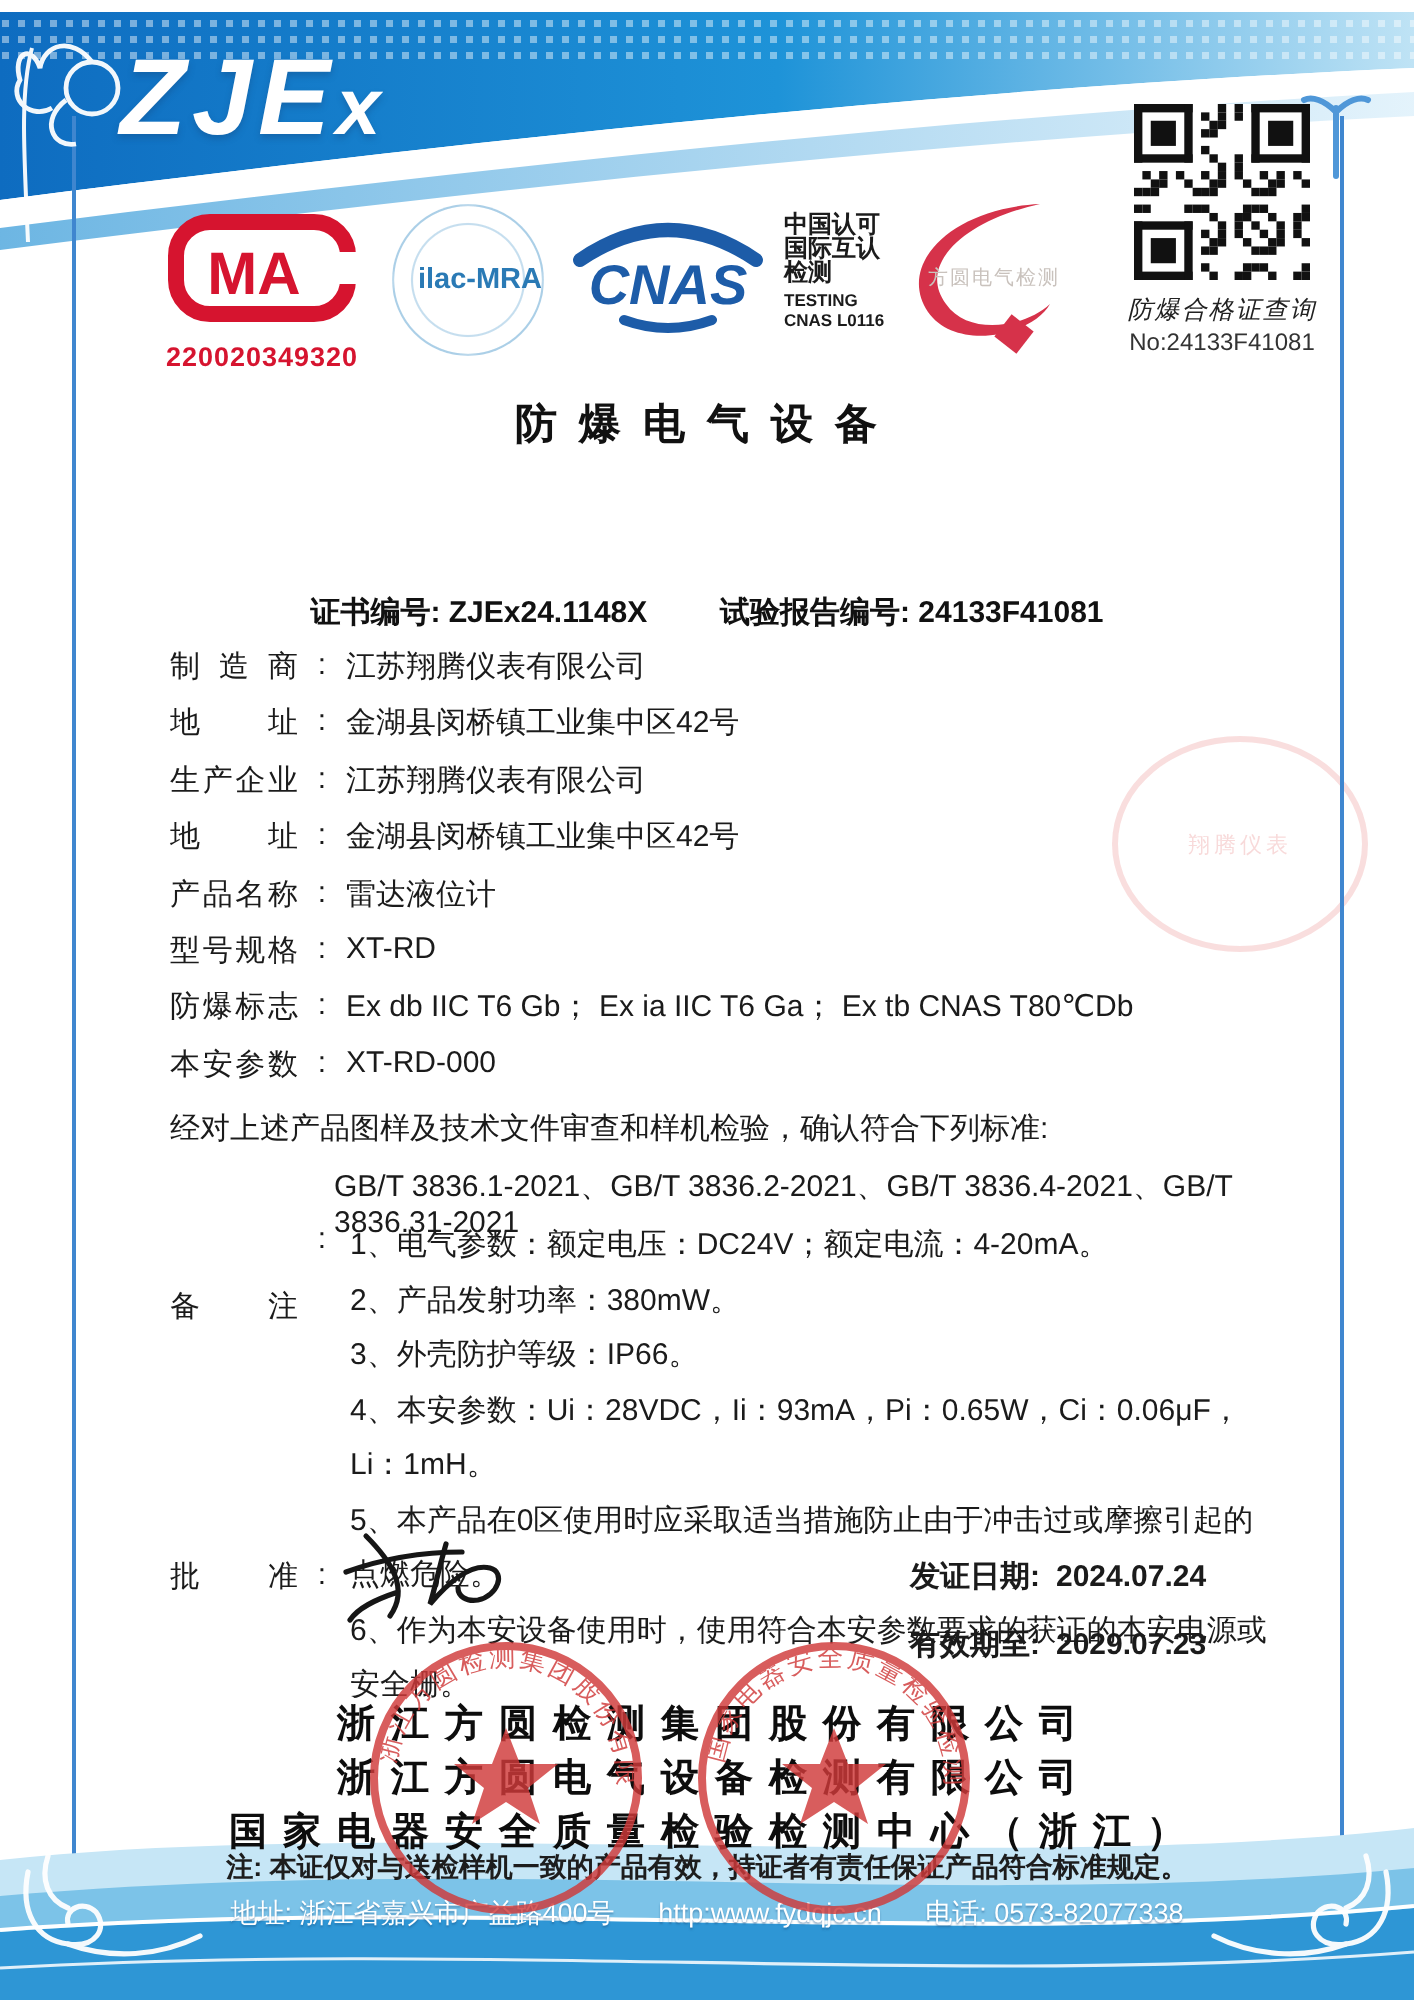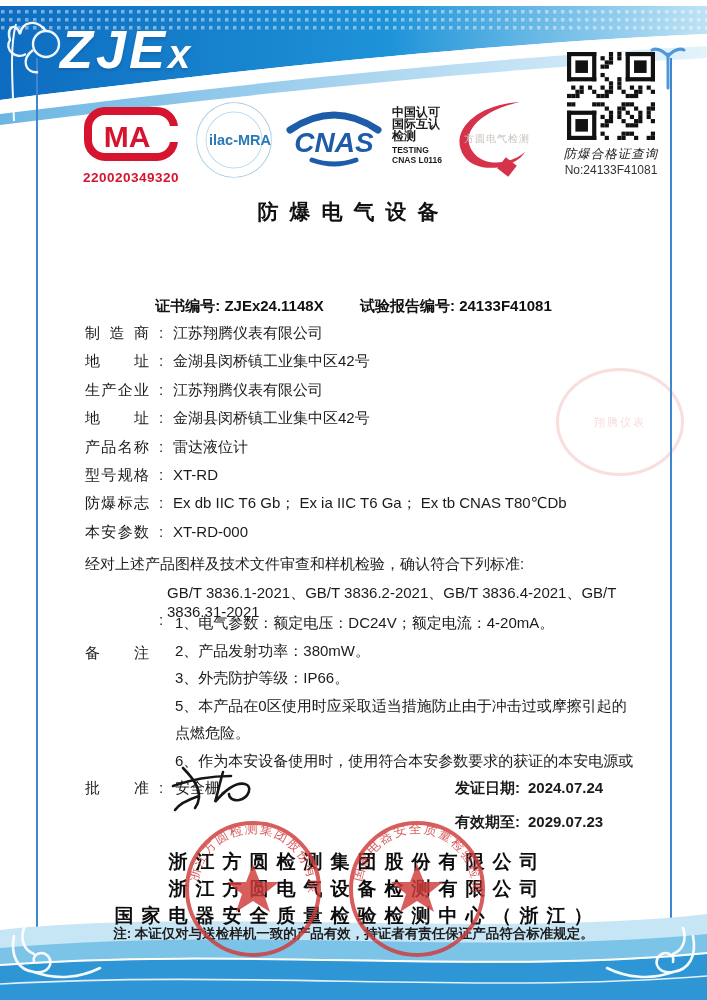--- a/index.html
+++ b/index.html
@@ -346,20 +346,21 @@
 
   <div class="statement">经对上述产品图样及技术文件审查和样机检验，确认符合下列标准:</div>
   <div class="standards">GB/T 3836.1-2021、GB/T 3836.2-2021、GB/T 3836.4-2021、GB/T 3836.31-2021</div>
 
   <div class="remarks-label">备注</div>
   <div class="remarks-colon">:</div>
   <div class="remarks-items">
     <div>1、电气参数：额定电压：DC24V；额定电流：4-20mA。</div>
     <div>2、产品发射功率：380mW。</div>
     <div>3、外壳防护等级：IP66。</div>
+    <div>4、本安参数：Ui：28VDC，Ii：93mA，Pi：0.65W，Ci：0.06μF，Li：1mH。</div>
     <div>5、本产品在0区使用时应采取适当措施防止由于冲击过或摩擦引起的点燃危险。</div>
     <div>6、作为本安设备使用时，使用符合本安参数要求的获证的本安电源或安全栅。</div>
   </div>
 
   <div class="approval-label">批准</div>
   <div class="approval-colon">:</div>
   <svg class="signature" width="110" height="62" viewBox="0 0 110 62">
     <g fill="none" stroke="#161616" stroke-width="2.6" stroke-linecap="round">
       <path d="M18,16 C30,28 40,42 30,56 M34,44 C22,48 14,52 10,58"></path>
       <path d="M8,34 C30,26 52,24 66,24"></path>
@@ -414,17 +415,22 @@
   </svg>
   <svg class="ornament orn-br" width="96" height="72" viewBox="0 0 96 72">
     <g fill="none" stroke="#ffffff" stroke-width="2.6" stroke-linecap="round" opacity=".95">
       <path d="M6,14 C2,34 10,48 26,50 C40,52 46,42 40,34 C34,28 24,32 26,40"></path>
       <path d="M26,50 C48,58 72,56 92,46"></path>
       <path d="M16,6 C12,18 16,28 26,32"></path>
     </g>
   </svg>
 
   <div class="footer-note">注: 本证仅对与送检样机一致的产品有效，持证者有责任保证产品符合标准规定。</div>
+  <div class="footer-contact">
+    <span class="seg">地址: 浙江省嘉兴市广益路400号</span>
+    <span class="seg">http:www.fydqjc.cn</span>
+    <span class="seg">电话: 0573-82077338</span>
+  </div>
 
   <div class="side-line left"></div>
   <div class="side-line right"></div>
 
 </div>
 
 </body></html>

